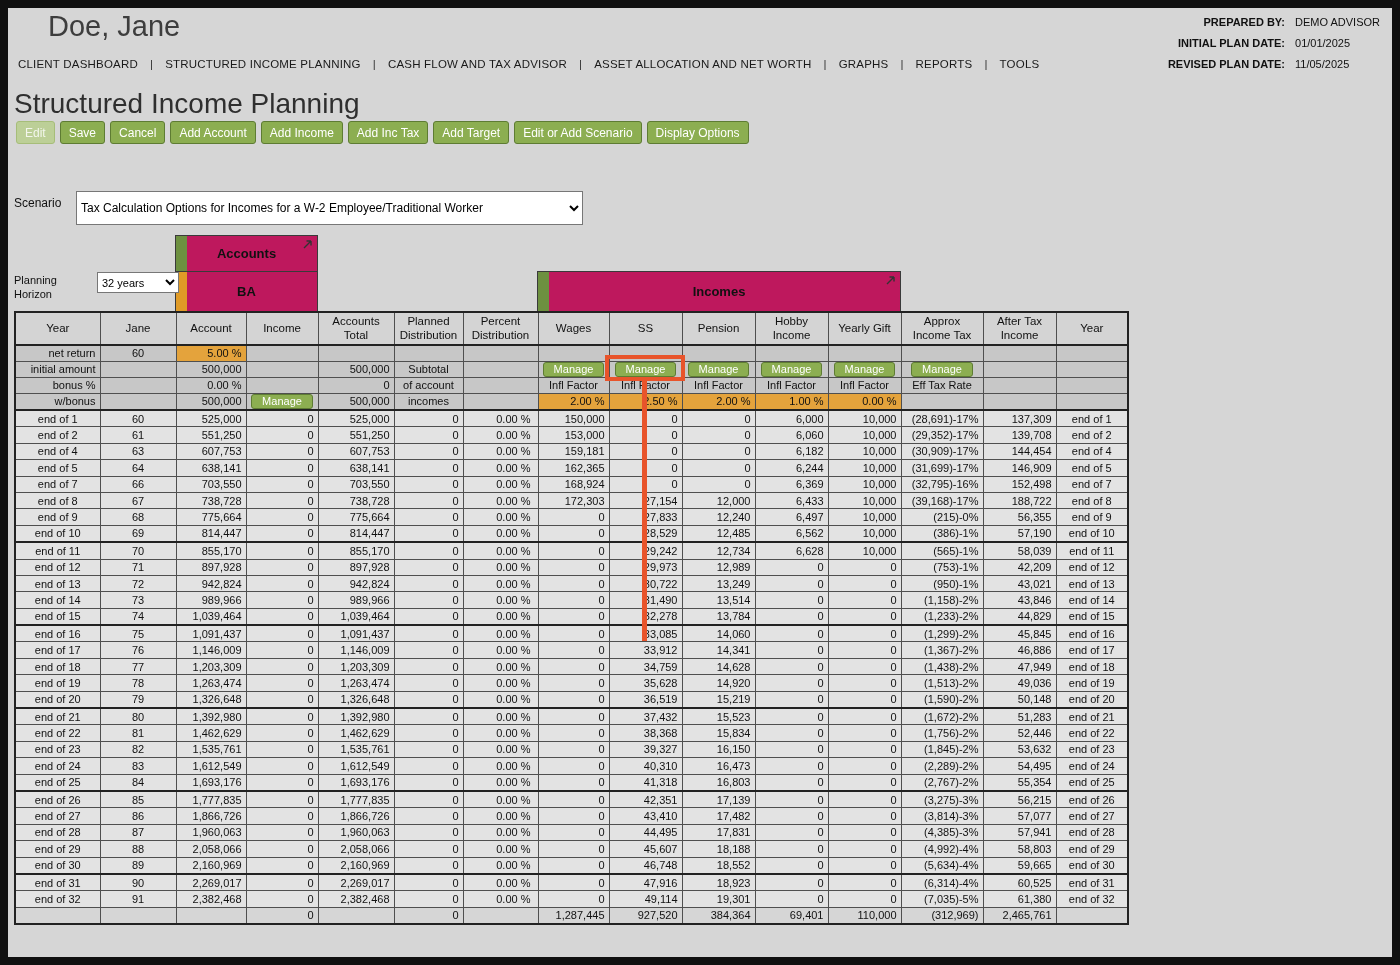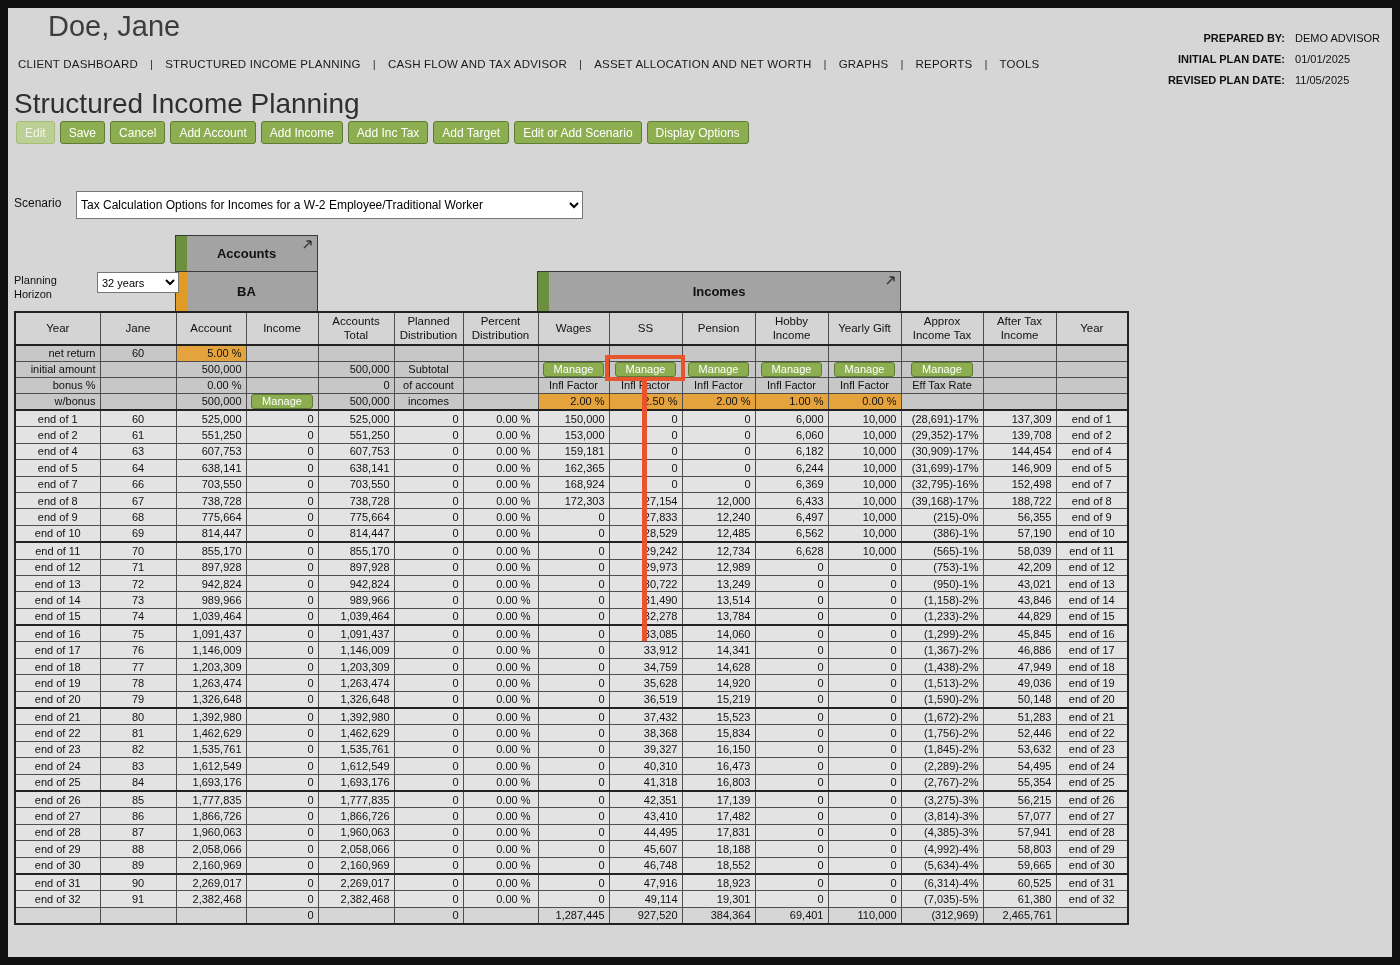--- a/index.html
+++ b/index.html
@@ -1,42 +1,42 @@
 <!DOCTYPE html>
 <html><head>
 <meta charset="utf-8">
 <style>
   html,body{margin:0;padding:0;background:#2a2a2a;}
   .page{position:relative;width:1400px;height:965px;box-sizing:border-box;border:8px solid #101010;
         background:#d6d6d6;font-family:"Liberation Sans",sans-serif;color:#111;overflow:hidden;}
 
   
   .client-name{position:absolute;left:6px;top:2px;font-size:29px;color:#3d3d3d;margin-left:34px;}
-  .plan-info{position:absolute;right:12px;top:24px;display:grid;grid-template-columns:auto auto;
+  .plan-info{position:absolute;right:12px;top:8px;display:grid;grid-template-columns:auto auto;
              column-gap:10px;row-gap:9px;font-size:11px;}
   .pi-label{font-weight:700;text-align:right;}
   .pi-value{text-align:left;}
 
   .topnav{position:absolute;left:10px;top:50px;display:flex;font-size:11.5px;letter-spacing:.2px;}
   .topnav a{color:#1a1a1a;text-decoration:none;cursor:pointer;}
   .topnav a:not(:last-child)::after{content:"|";margin:0 12px;color:#333;font-weight:400;}
 
   .page-title{position:absolute;left:6px;top:80px;margin:0;font-size:28px;font-weight:400;color:#2f2f2f;}
 
   .toolbar{position:absolute;left:8px;top:113px;display:flex;gap:5px;}
   .btn{background:#8cae51;border:1px solid #5e7c33;border-radius:3px;color:#fff;font-size:12px;
        font-family:inherit;padding:3px 8px;height:23px;cursor:pointer;white-space:nowrap;}
   .btn.disabled{background:#bccf97;border-color:#a6bd79;color:#f3f6ec;}
 
   .scenario-label{position:absolute;left:6px;top:188px;font-size:12px;}
-  .scenario-select{position:absolute;left:68px;top:183px;width:507px;height:28px;font-size:12px;
+  .scenario-select{position:absolute;left:68px;top:183px;width:507px;height:34px;font-size:12px;
                    font-family:inherit;background:#fff;border:1px solid #777;}
 
   
-  .gbox{position:absolute;background:#a3a3a3;border:1px solid #3a3a3a;display:flex;align-items:center;
+  .gbox{position:absolute;background:#be185d;border:1px solid #3a3a3a;display:flex;align-items:center;
         justify-content:center;font-weight:700;font-size:13px;box-sizing:border-box;}
   .gbox .bar{position:absolute;left:0;top:0;bottom:0;width:11px;}
   .bar-green{background:#6d9040;}
   .bar-orange{background:#e09b27;}
   .exp{position:absolute;right:3px;top:2px;width:13px;height:13px;cursor:pointer;}
 
   .ph-label{position:absolute;left:6px;top:266px;width:52px;font-size:11px;line-height:1.25;}
   .ph-select{position:absolute;left:89px;top:264px;width:82px;height:21px;font-size:11px;
              font-family:inherit;background:#fff;border:1px solid #777;}
 

